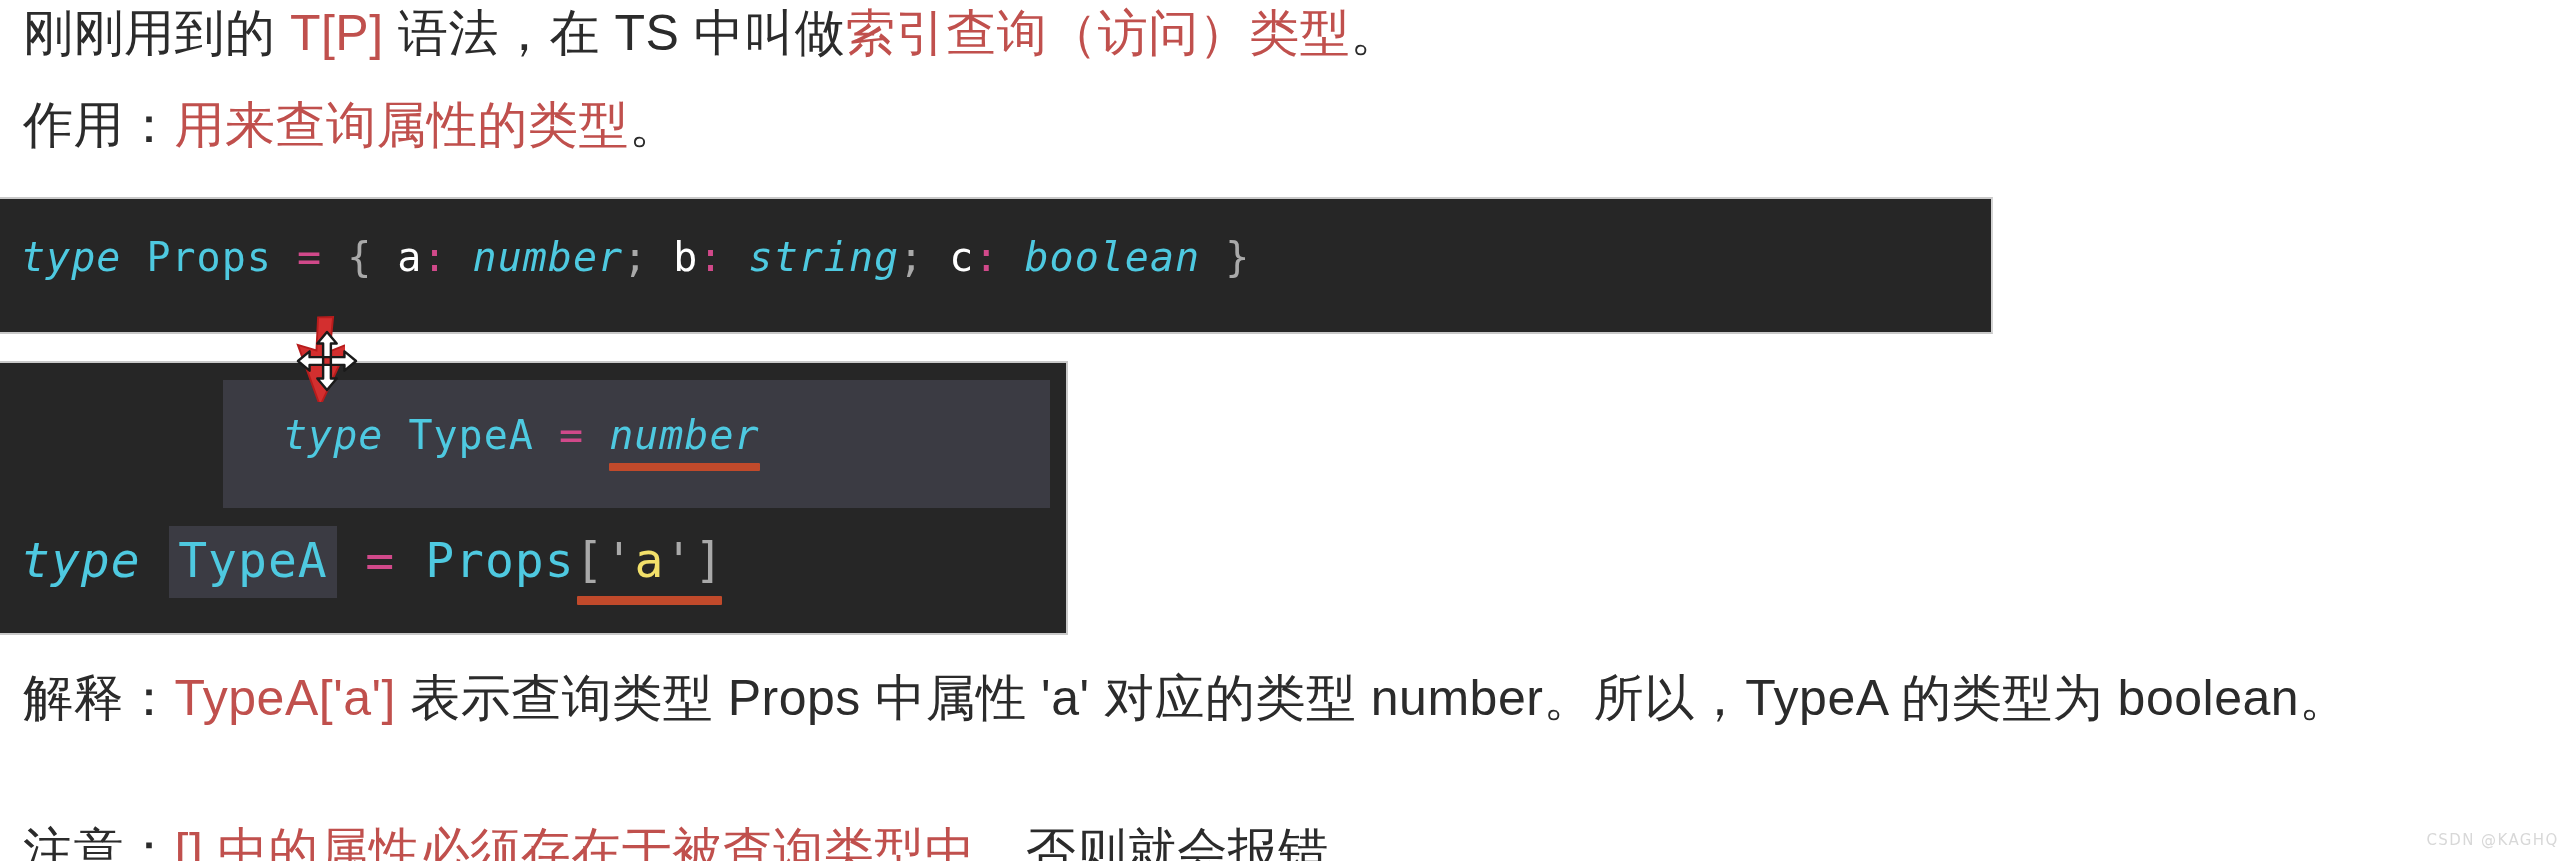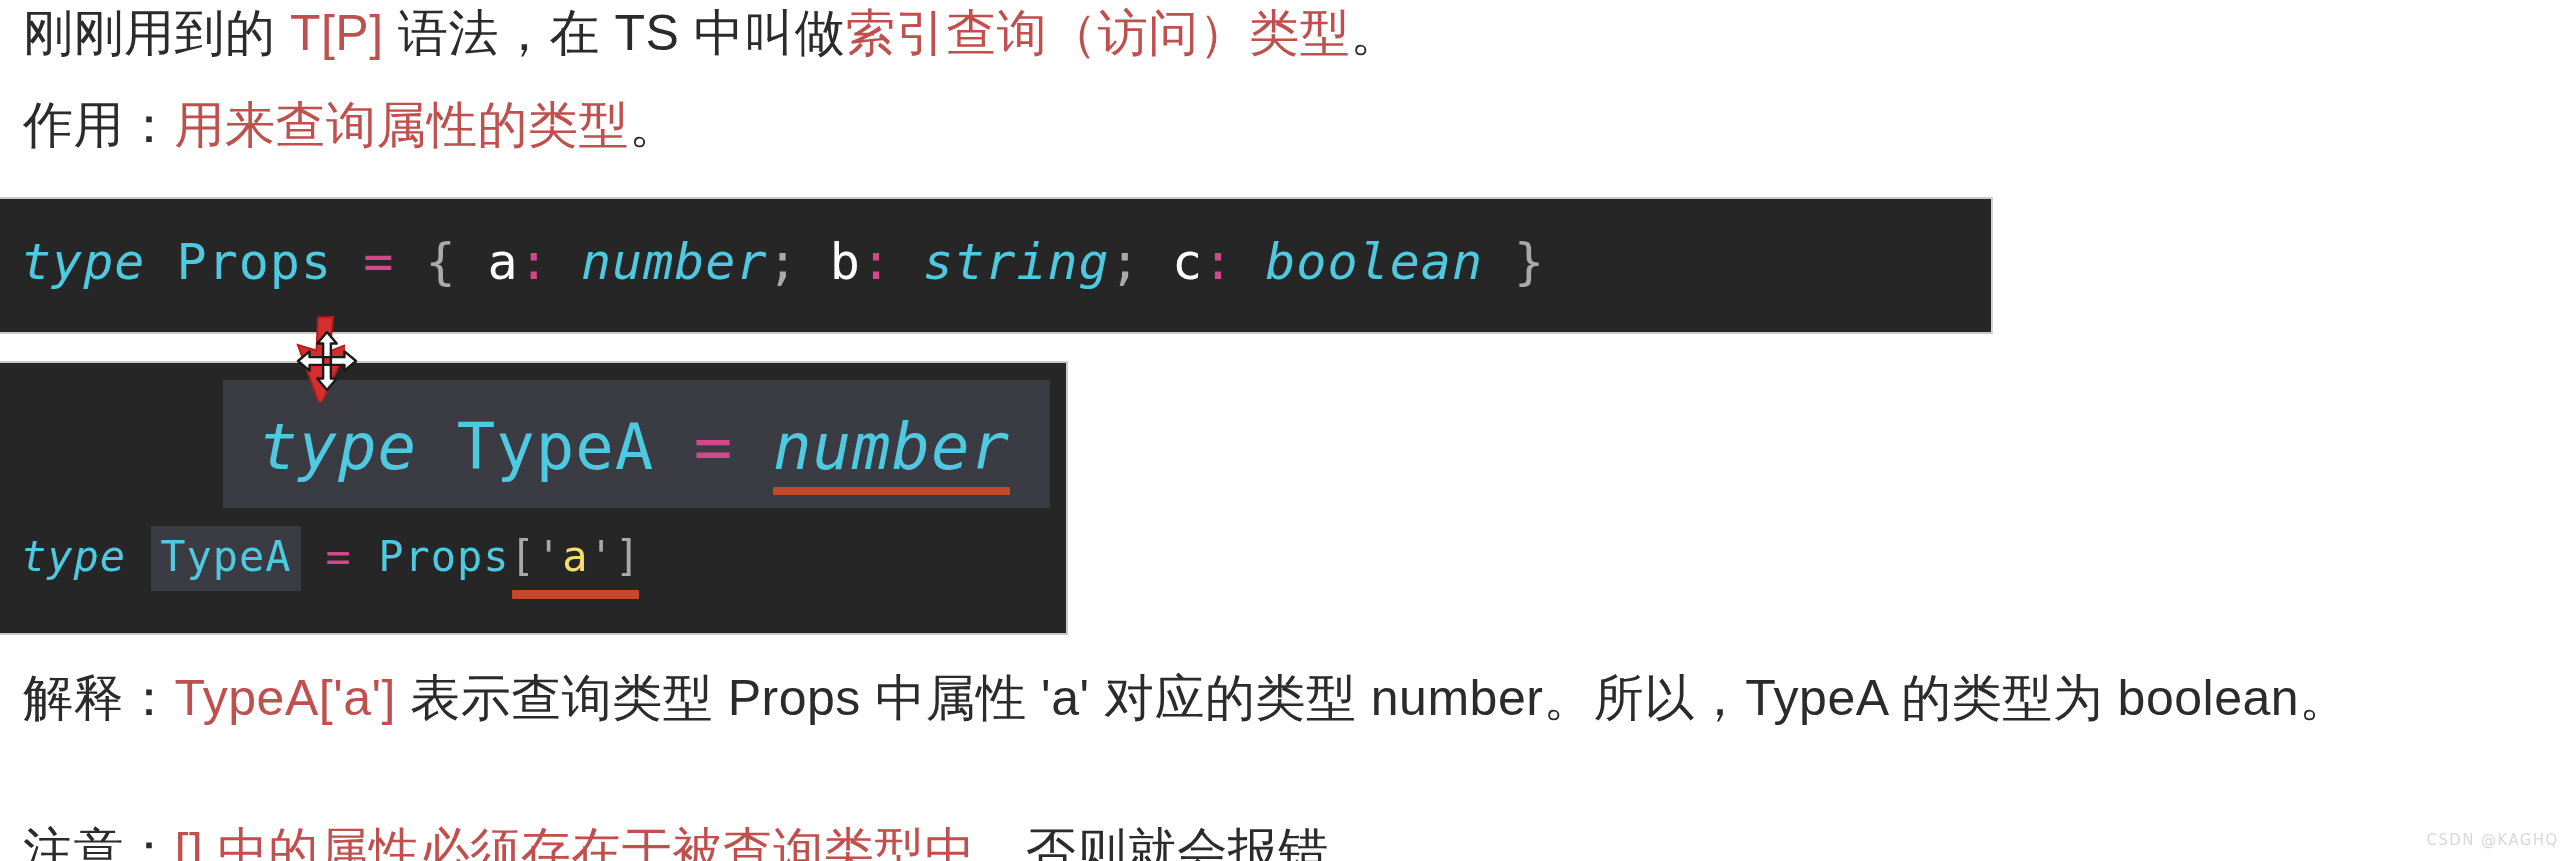--- a/index.html
+++ b/index.html
@@ -60,21 +60,21 @@
     top: 361px;
     width: 1068px;
     height: 274px;
     border: 2.9px solid #c9c9c9;
     border-left: none;
   }
 
   .code-line {
     position: absolute;
     white-space: pre;
-    font-size: 50px;
+    font-size: 40px;
     line-height: 1;
     letter-spacing: 1px;
   }
 
   
   .t-kw      { color: #4ec9e0; font-style: italic; }
   .t-type    { color: #4ec9e0; }
   .t-eq      { color: #d1498a; }
   .t-punc    { color: #a9a9a9; }
   .t-prop    { color: #ffffff; }
@@ -94,23 +94,23 @@
   #type-tooltip {
     position: absolute;
     left: 223px;
     top: 17.3px;
     width: 827px;
     height: 128px;
     background: #3b3b43;
   }
   #tooltip-line {
     position: absolute;
-    left: 36px;
+    left: 60px;
     top: 35px;
-    font-size: 64px;
+    font-size: 40px;
     line-height: 1;
     white-space: pre;
     letter-spacing: 1px;
   }
   .underline-wrap {
     position: relative;
     display: inline-block;
   }
   .underline-wrap::after {
     content: "";
@@ -120,21 +120,21 @@
     bottom: -15.4px;
     height: 7.7px;
     background: #c14a2b;
     border-radius: 1px;
   }
 
   
   #line-typea {
     left: 21px;
     top: 173px;
-    font-size: 42px;
+    font-size: 48px;
   }
   .sel-box {
     background: #3b3b43;
     padding: 5.8px 9.6px 9.6px 9.6px;
     margin: -5.8px -1.9px -9.6px -1.9px;
   }
   .idx-underline {
     position: relative;
     display: inline-block;
   }

